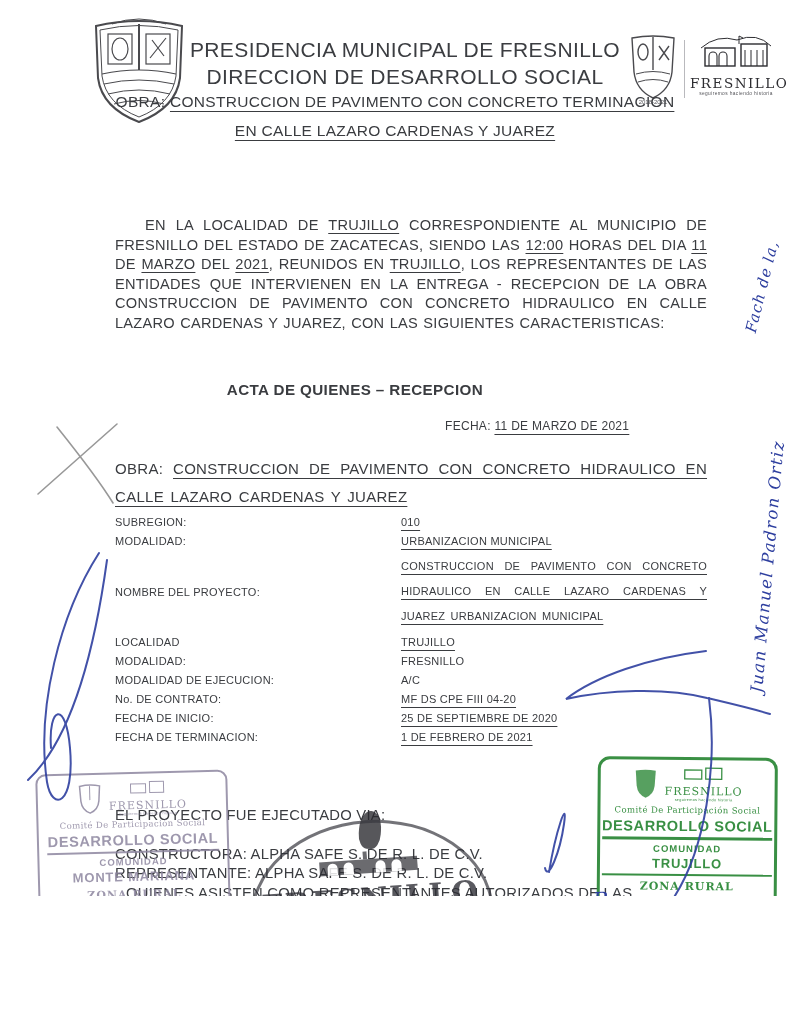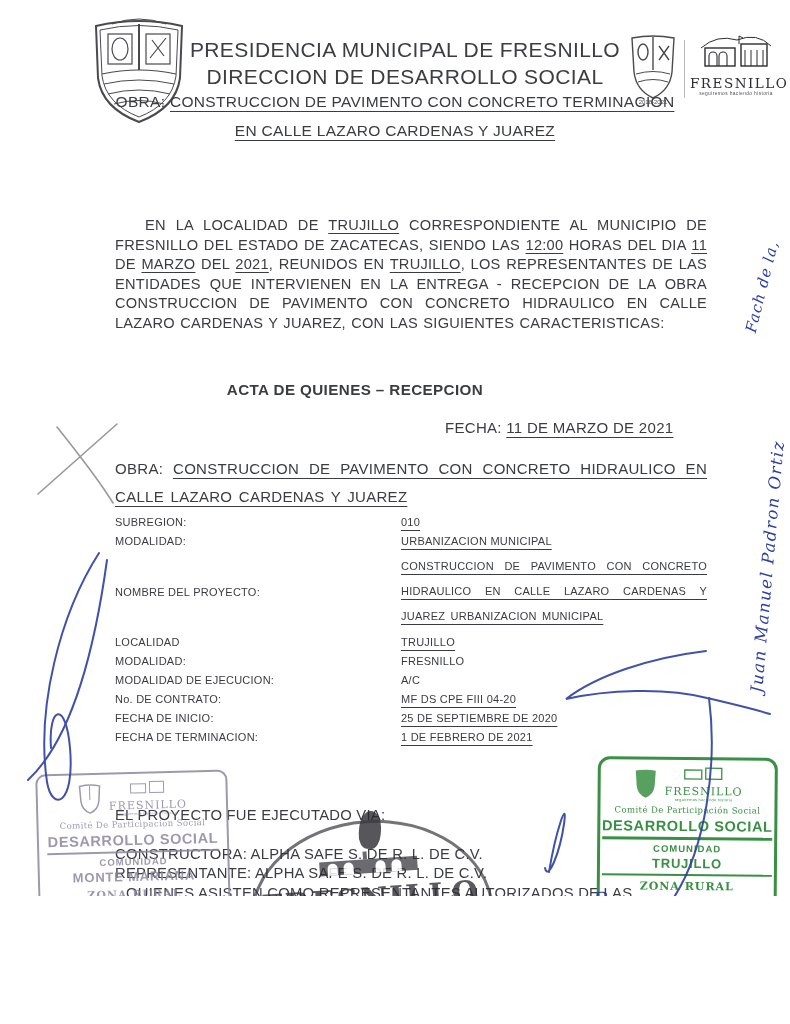--- a/index.html
+++ b/index.html
@@ -25,21 +25,21 @@
   .obra-hdr .u2 { text-decoration:underline; text-underline-offset:4px; text-decoration-thickness:1.3px; }
   .obra-hdr-l2 { position:absolute; left:60px; top:122px; width:670px; text-align:center; font-size:15.5px; letter-spacing:.3px; }
   .obra-hdr-l2 span { text-decoration:underline; text-underline-offset:4px; text-decoration-thickness:1.3px; }
 
   
   .col { position:absolute; left:115px; width:592px;margin-top:36px; }
   .para { font-size:14.6px; line-height:19.6px; text-align:justify; letter-spacing:.25px; word-spacing:1px; }
   .para .useg { text-decoration:underline; text-underline-offset:3px; text-decoration-thickness:1.2px; }
   .indent { text-indent:30px; }
   .acta-title { position:absolute; left:115px; top:381px; width:480px; text-align:center; font-size:15.2px; font-weight:700; letter-spacing:.4px; }
-  .fecha-line { position:absolute; left:445px; top:419px; font-size:15px; letter-spacing:.3px; white-space:nowrap; }
+  .fecha-line { position:absolute; left:445px; top:419px; font-size:12px; letter-spacing:.3px; white-space:nowrap; }
   .fecha-line .uval { text-decoration:underline; text-underline-offset:4px; text-decoration-thickness:1.3px; }
   .obra-sec { position:absolute; left:115px; top:455px; width:592px; font-size:15px; line-height:28px; text-align:justify; letter-spacing:.3px; word-spacing:2px; }
   .obra-sec .uval { text-decoration:underline; text-underline-offset:4px; text-decoration-thickness:1.3px; }
 
   
   .fields { position:absolute; left:115px; top:516px; width:592px; font-size:11px; letter-spacing:.25px; }
   .frow { display:flex; margin-bottom:7px; }
   .frow.center { align-items:center; }
   .flabel { width:286px; flex:none; }
   .fvalue { flex:1; }

